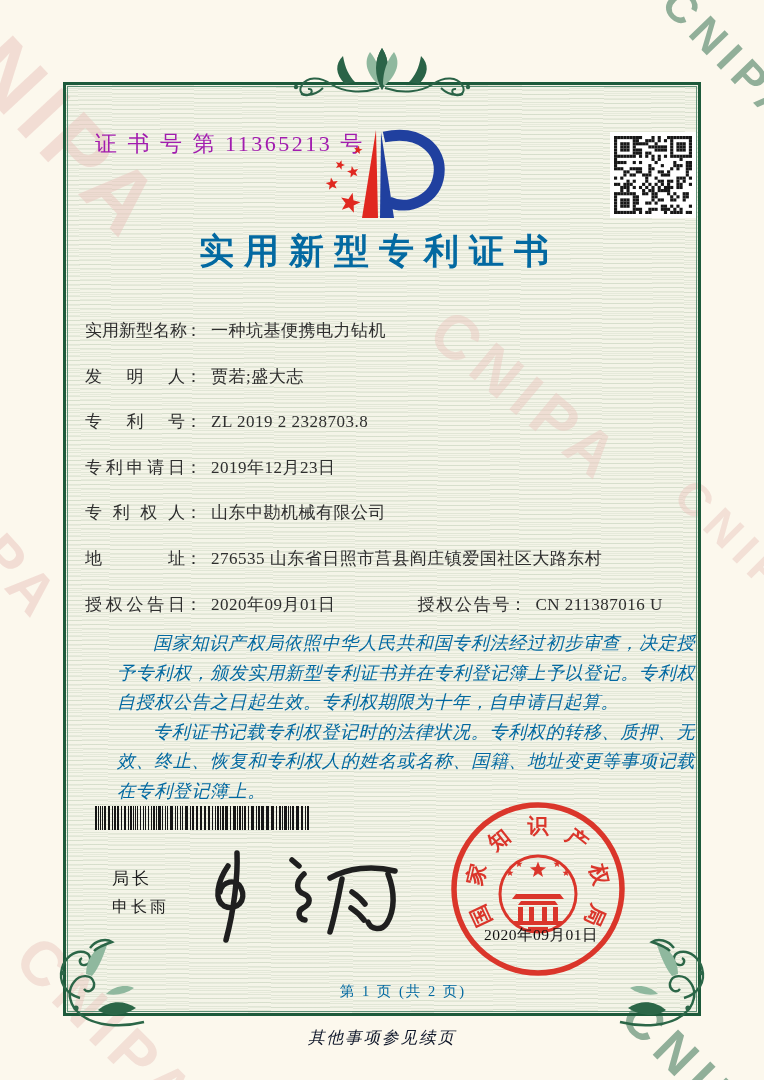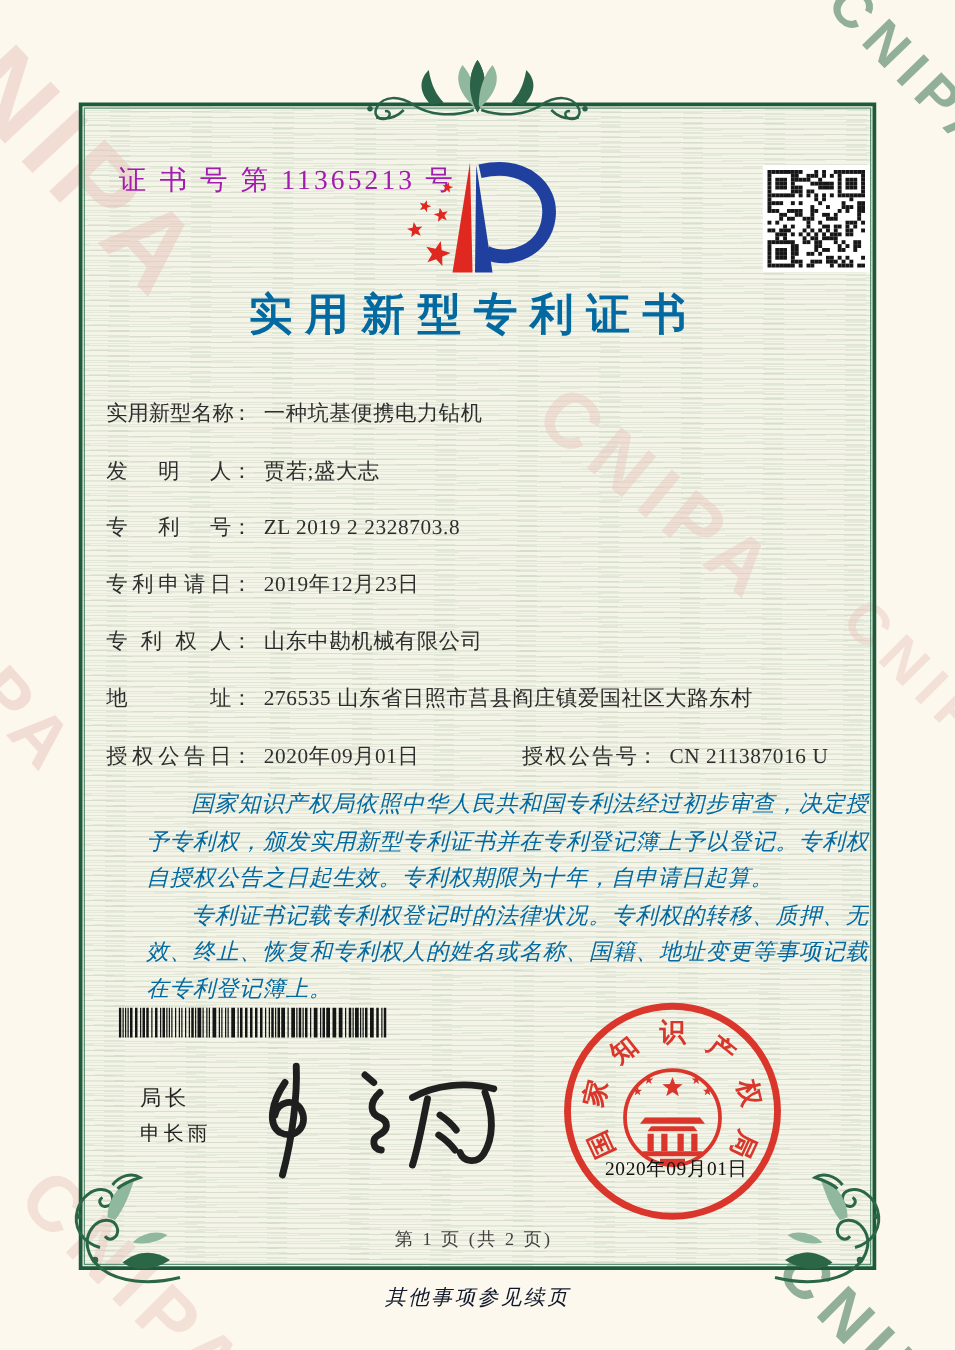--- a/index.html
+++ b/index.html
@@ -71,21 +71,21 @@
   .director-title{position:absolute; left:112px; top:867px; font-family:"Liberation Sans","DejaVu Sans",sans-serif; font-size:17px; letter-spacing:3px; color:#222;}
   .director-name{position:absolute; left:112px; top:897px; font-family:"Liberation Sans","DejaVu Sans",sans-serif; font-size:16px; letter-spacing:3px; color:#222;}
   .signature{position:absolute; left:192px; top:848px;}
   
   .seal{position:absolute; left:448px; top:799px;}
   .seal-date{
     position:absolute; left:470px; top:925px; width:142px; text-align:center;
     font-size:15.5px; color:#111; letter-spacing:.5px; z-index:5;
   }
   
-  .page-info{position:absolute; left:63px; top:982px; width:632px; text-align:center; font-size:14.5px; letter-spacing:2px; color:#404040;}
+  .page-info{position:absolute; left:63px; top:982px; width:632px; text-align:center; font-size:14.5px; letter-spacing:2px; color:#0369a1;padding-left:24px;}
   .footer-note{position:absolute; left:0; top:1027px; width:764px; text-align:center; font-size:16.5px; font-style:italic; letter-spacing:2px; color:#0f172a;}
 </style>
 </head>
 <body>
 
 <div class="page">
 
   <div class="texture"></div>
 
   <span class="wm wm-pink wm1">CNIPA</span>

